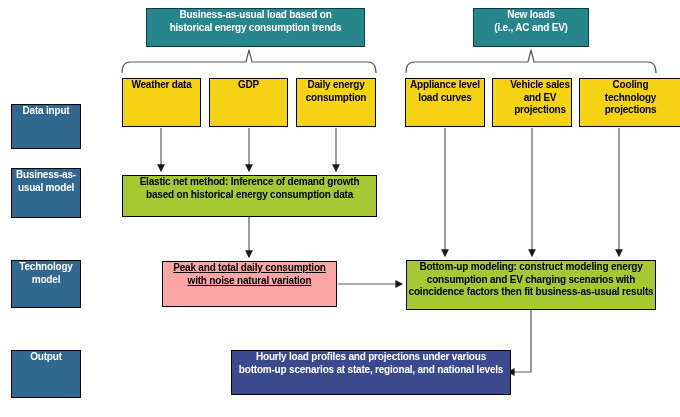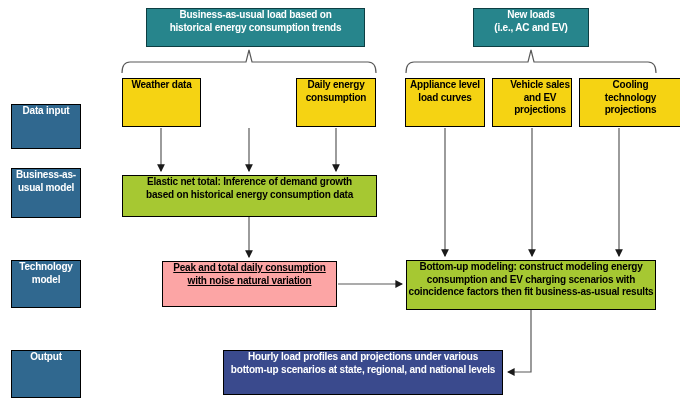--- a/index.html
+++ b/index.html
@@ -68,20 +68,23 @@
     <span class="ln">Technology</span>
     <span class="ln">model</span>
   </div>
   <div class="box rowlabel" style="left:11px;top:350px;width:70px;height:48px;">
     <span class="ln">Output</span>
   </div>
 
   <div class="box yellow" style="left:122px;top:78px;width:79px;height:49px;">
     <span class="ln">Weather data</span>
   </div>
+  <div class="box yellow" style="left:209px;top:78px;width:79px;height:49px;">
+    <span class="ln">GDP</span>
+  </div>
   <div class="box yellow" style="left:296px;top:78px;width:80px;height:49px;">
     <span class="ln">Daily energy</span>
     <span class="ln">consumption</span>
   </div>
 
   <div class="box yellow" style="left:405px;top:78px;width:80px;height:49px;">
     <span class="ln">Appliance level</span>
     <span class="ln">load curves</span>
   </div>
   <div class="box yellow" style="left:492px;top:78px;width:80px;height:49px;padding-left:16px;">
@@ -89,30 +92,30 @@
     <span class="ln">and EV</span>
     <span class="ln">projections</span>
   </div>
   <div class="box yellow" style="left:579px;top:78px;width:103px;height:49px;">
     <span class="ln">Cooling</span>
     <span class="ln">technology</span>
     <span class="ln">projections</span>
   </div>
 
   <div class="box lime" style="left:122px;top:175px;width:255px;height:42px;">
-    <span class="ln">Elastic net total: Inference of demand growth</span>
+    <span class="ln">Elastic net method: Inference of demand growth</span>
     <span class="ln">based on historical energy consumption data</span>
   </div>
   <div class="box green" style="left:162px;top:261px;width:175px;height:46px;">
     <span class="ln">Peak and total daily consumption</span>
     <span class="ln">with noise natural variation</span>
   </div>
   <div class="box lime" style="left:406px;top:260px;width:250px;height:50px;">
     <span class="ln">Bottom-up modeling: construct modeling energy</span>
     <span class="ln">consumption and EV charging scenarios with</span>
     <span class="ln">coincidence factors then fit business-as-usual results</span>
   </div>
-  <div class="box navy" style="left:223px;top:350px;width:280px;height:45px;">
+  <div class="box navy" style="left:231px;top:350px;width:280px;height:45px;">
     <span class="ln">Hourly load profiles and projections under various</span>
     <span class="ln">bottom-up scenarios at state, regional, and national levels</span>
   </div>
 
 </div>
 
 </body></html>

